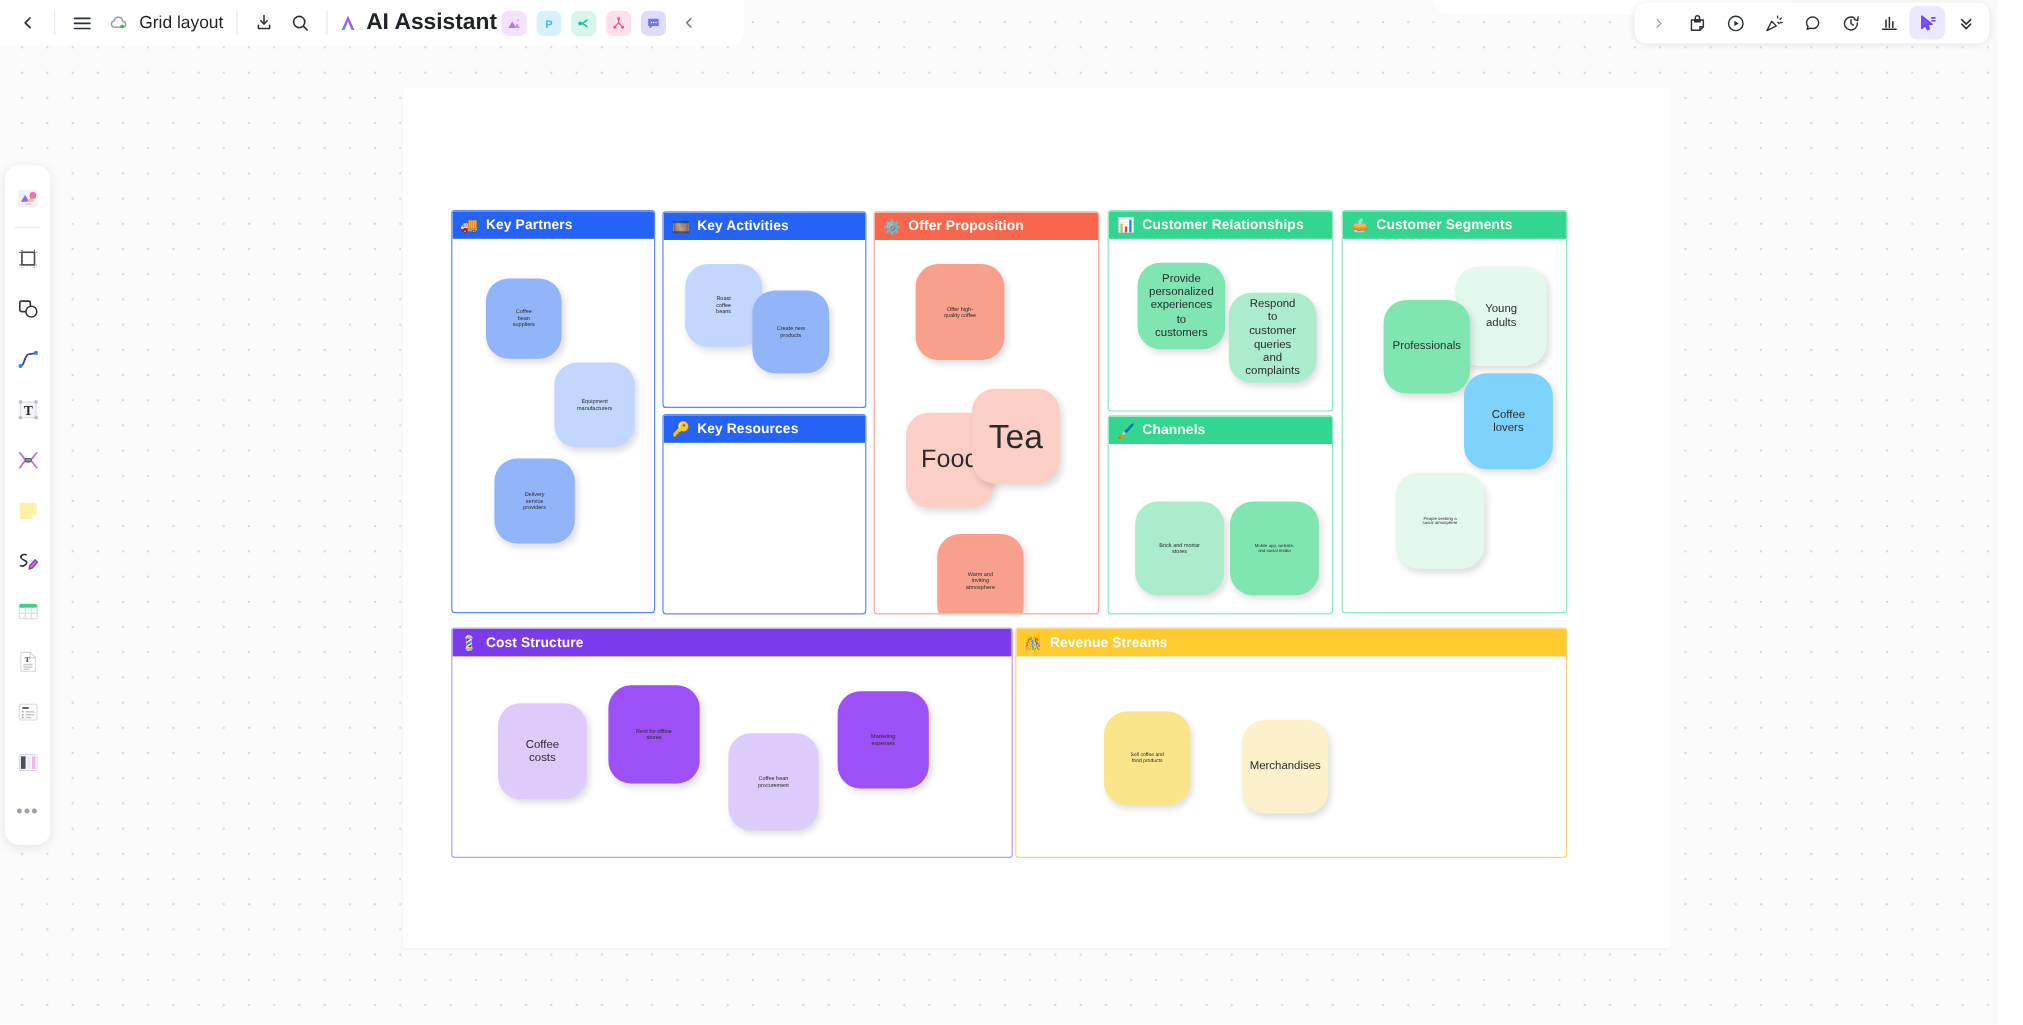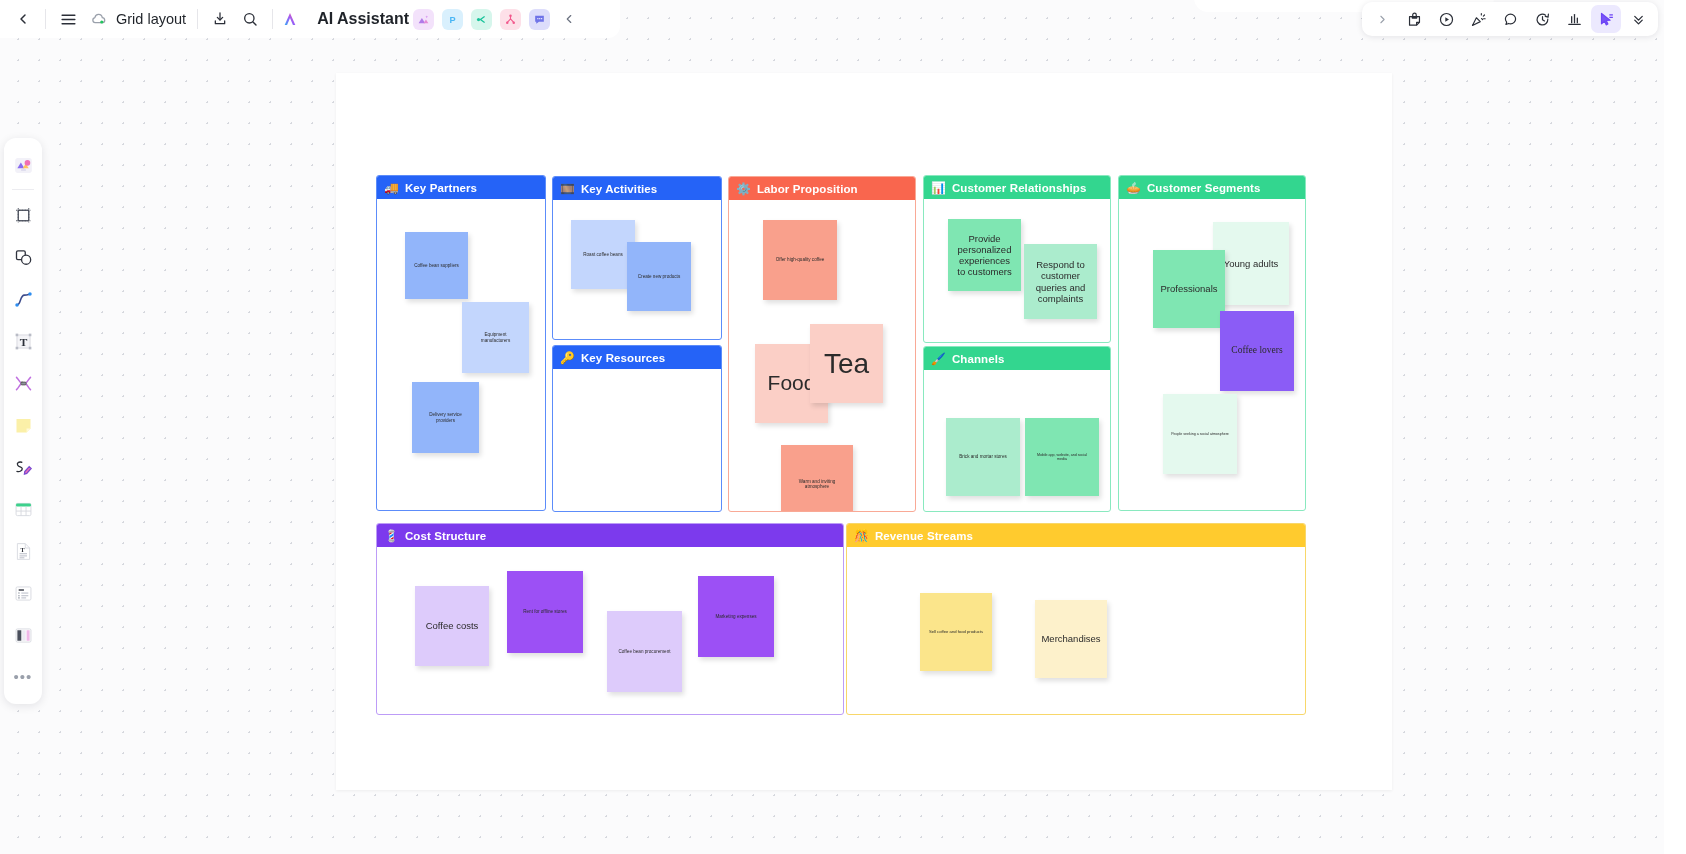--- a/index.html
+++ b/index.html
@@ -36,22 +36,22 @@
     border-radius: 7px; cursor: pointer;
     color: #2b2f38;
     flex: 0 0 auto;
   }
   .tb-sep { width: 1px; height: 20px; background: #e6e6ea; margin: 0 7px; flex: 0 0 auto; }
   .doc-title {
     font-size: 14.5px; color: #1f2329; white-space: nowrap;
     margin-left: 3px; margin-right: 4px; cursor: pointer;
   }
   .ai-label {
-    font-size: 16px; color: #1f2329; font-weight: 600;
-    white-space: nowrap; margin-left: 17px; cursor: pointer;
+    font-size: 19px; color: #1f2329; font-weight: 600;
+    white-space: nowrap; margin-left: 5px; cursor: pointer;
   }
   .mini-app {
     width: 21px; height: 21px; border-radius: 6px;
     display: flex; align-items: center; justify-content: center;
     margin: 0 4px; cursor: pointer; flex: 0 0 auto;
   }
   .mini-app svg { display: block; }
 
   
   .righttools {
@@ -132,24 +132,25 @@
   .panel-emoji { font-size: 12px; line-height: 1; }
   .panel-body { position: relative; width: 100%; height: calc(100% - 23px); }
 
   
   .note {
     position: absolute;
     display: flex; align-items: center; justify-content: center;
     text-align: center;
     color: #2b2b2b;
     box-shadow: 2px 3px 5px rgba(0,0,0,.13);
-    padding: 8px;
+    padding: 20px;
     line-height: 1.18;
     cursor: pointer;
     user-select: none;
+    border-radius: 19px;
   }
 </style>
 </head>
 <body>
 
 <div id="app">
 
   <div class="plate"></div>
 
   <div class="topbar">
@@ -438,21 +439,21 @@
         </div>
         <div class="panel" style="left: 216px; top: 272px; width: 170px; height: 167px; border-color: rgb(92, 140, 250);">
           <div class="panel-head" style="background: rgb(37, 99, 247);">
             <span class="panel-emoji">🔑</span>
             <span class="panel-title">Key Resources</span>
           </div>
         </div>
         <div class="panel" style="left: 392px; top: 103px; width: 188px; height: 336px; border-color: rgb(249, 169, 150);">
           <div class="panel-head" style="background: rgb(249, 102, 78);">
             <span class="panel-emoji">⚙️</span>
-            <span class="panel-title">Labor Proposition</span>
+            <span class="panel-title">Offer Proposition</span>
           </div>
           <div class="panel-body">
             <div class="note" style="left: 34px; top: 20px; width: 74px; height: 80px; background: rgb(249, 160, 140); font-size: 4.6px;">Offer high-quality coffee</div>
             <div class="note" style="left: 26px; top: 144px; width: 73px; height: 79px; background: rgb(251, 207, 198); font-size: 21px;">Food</div>
             <div class="note" style="left: 81px; top: 124px; width: 73px; height: 79px; background: rgb(251, 207, 198); font-size: 28px;">Tea</div>
             <div class="note" style="left: 52px; top: 245px; width: 72px; height: 78px; background: rgb(249, 160, 140); font-size: 4.6px;">Warm and inviting atmosphere</div>
           </div>
         </div>
         <div class="panel" style="left: 587px; top: 102px; width: 188px; height: 168px; border-color: rgb(137, 233, 191);">
           <div class="panel-head" style="background: rgb(51, 214, 143);">
@@ -475,21 +476,21 @@
           </div>
         </div>
         <div class="panel" style="left: 782px; top: 102px; width: 188px; height: 336px; border-color: rgb(137, 233, 191);">
           <div class="panel-head" style="background: rgb(51, 214, 143);">
             <span class="panel-emoji">🥧</span>
             <span class="panel-title">Customer Segments</span>
           </div>
           <div class="panel-body">
             <div class="note" style="left: 94px; top: 23px; width: 76px; height: 83px; background: rgb(228, 249, 238); font-size: 9.5px;">Young adults</div>
             <div class="note" style="left: 34px; top: 51px; width: 72px; height: 78px; background: rgb(127, 230, 178); font-size: 9.5px;">Professionals</div>
-            <div class="note" style="left: 101px; top: 112px; width: 74px; height: 80px; background: #8b5cf6; font-size: 9.5px; font-family: Liberation Serif, serif;">Coffee lovers</div>
+            <div class="note" style="left: 101px; top: 112px; width: 74px; height: 80px; background: #7dd3fc; font-size: 9.5px;">Coffee lovers</div>
             <div class="note" style="left: 44px; top: 195px; width: 74px; height: 80px; background: rgb(228, 249, 238); font-size: 3.6px;">People seeking a social atmosphere</div>
           </div>
         </div>
         <div class="panel" style="left: 40px; top: 450px; width: 468px; height: 192px; border-color: rgb(189, 156, 247);">
           <div class="panel-head" style="background: rgb(124, 58, 237);">
             <span class="panel-emoji">💈</span>
             <span class="panel-title">Cost Structure</span>
           </div>
           <div class="panel-body">
             <div class="note" style="left: 38px; top: 39px; width: 74px; height: 80px; background: rgb(221, 203, 251); font-size: 9.5px;">Coffee costs</div>

